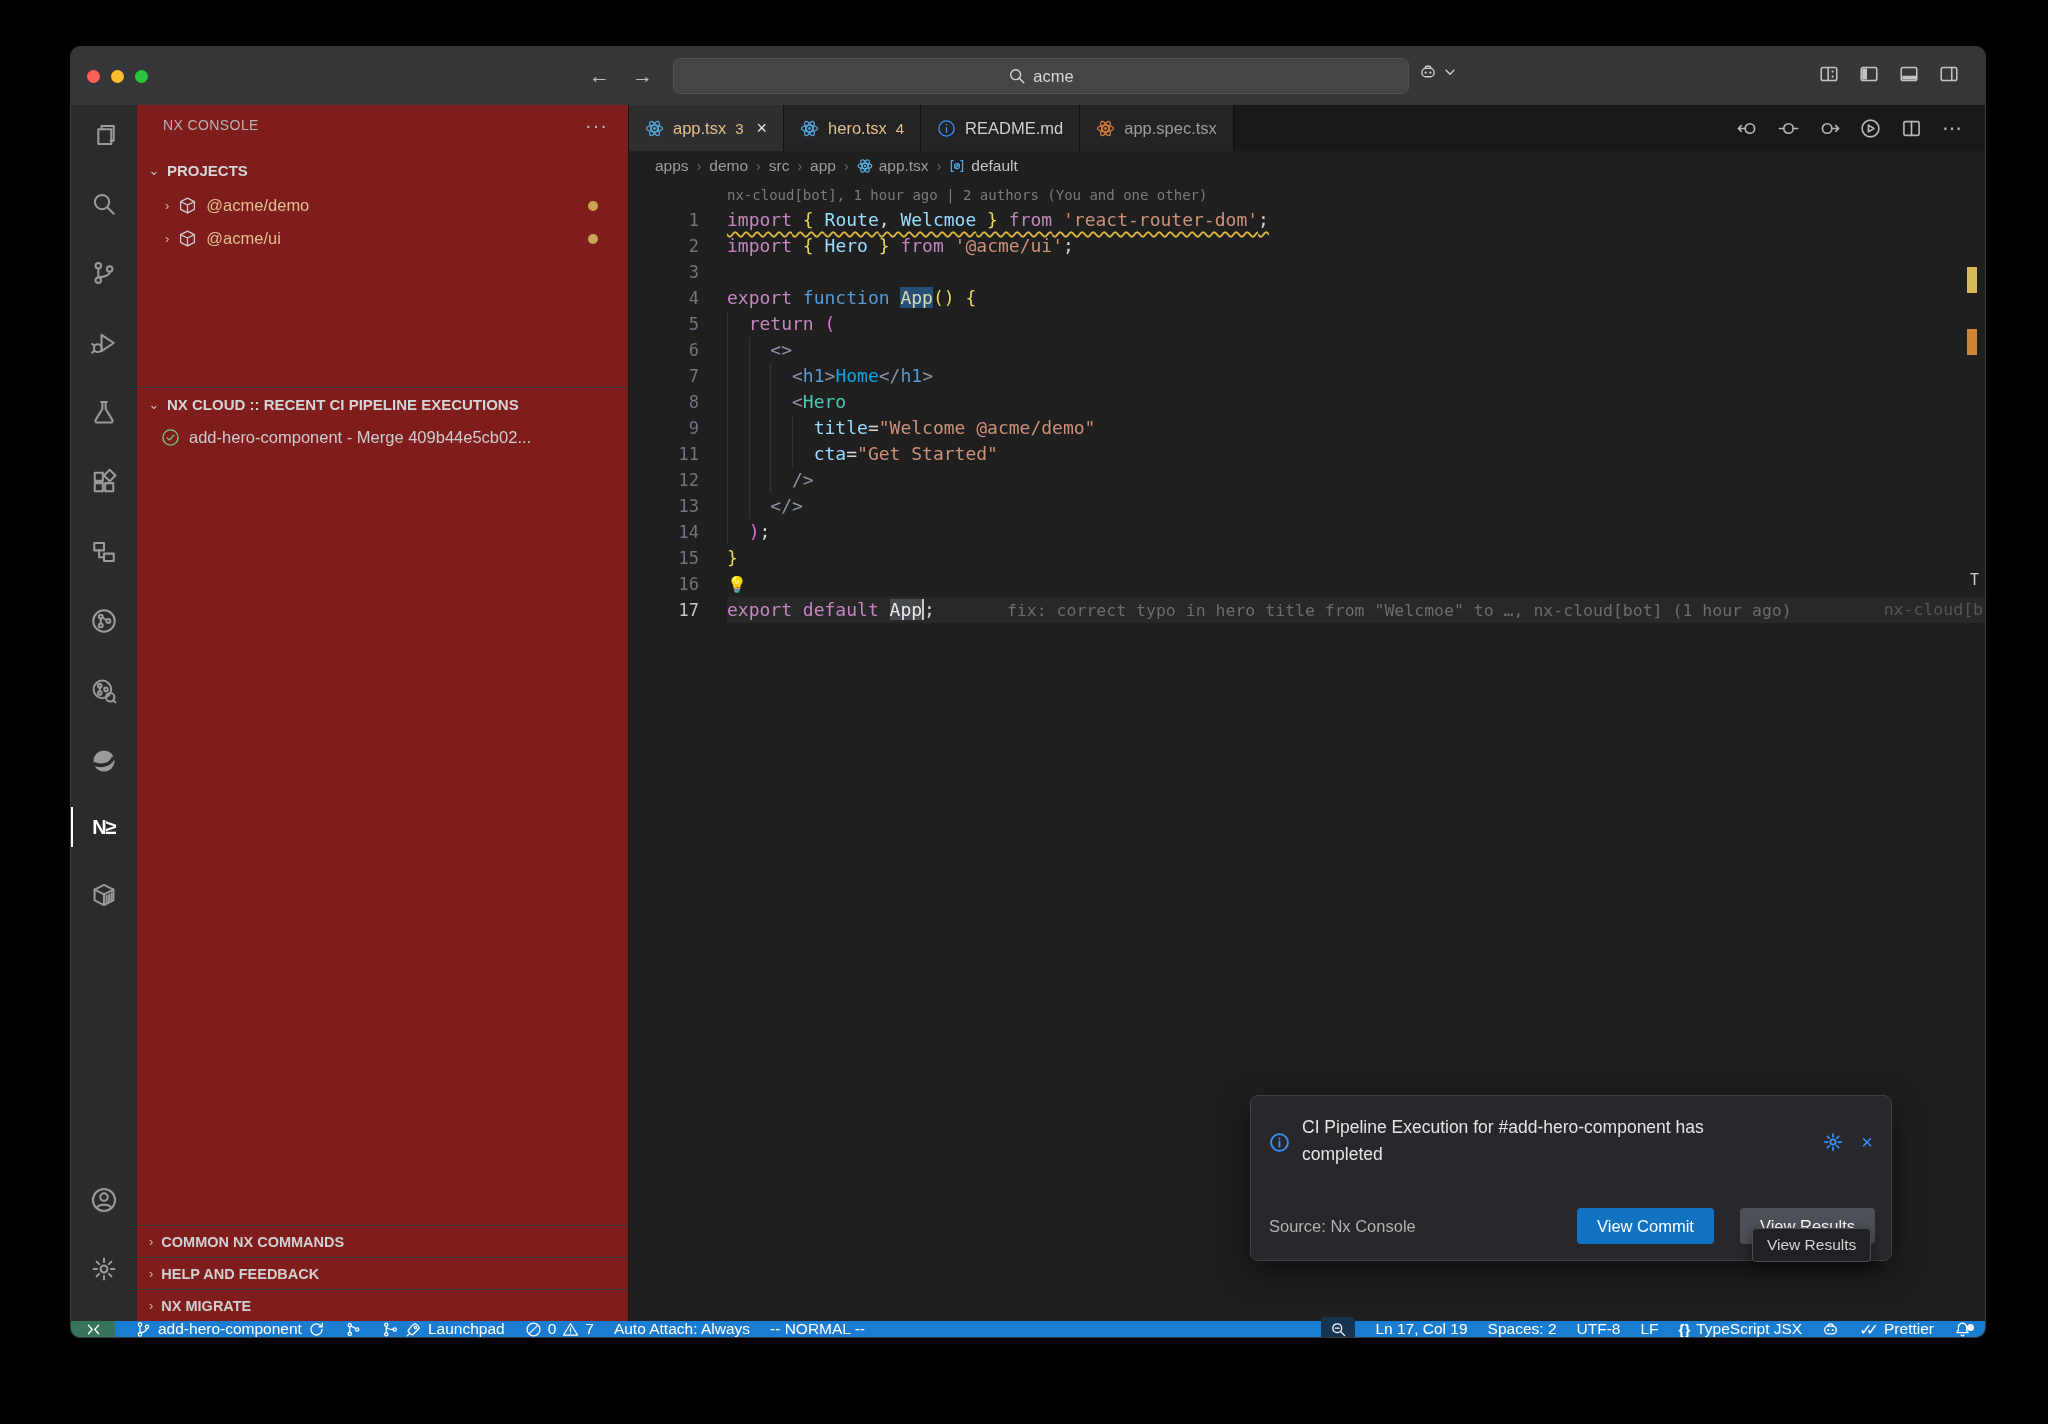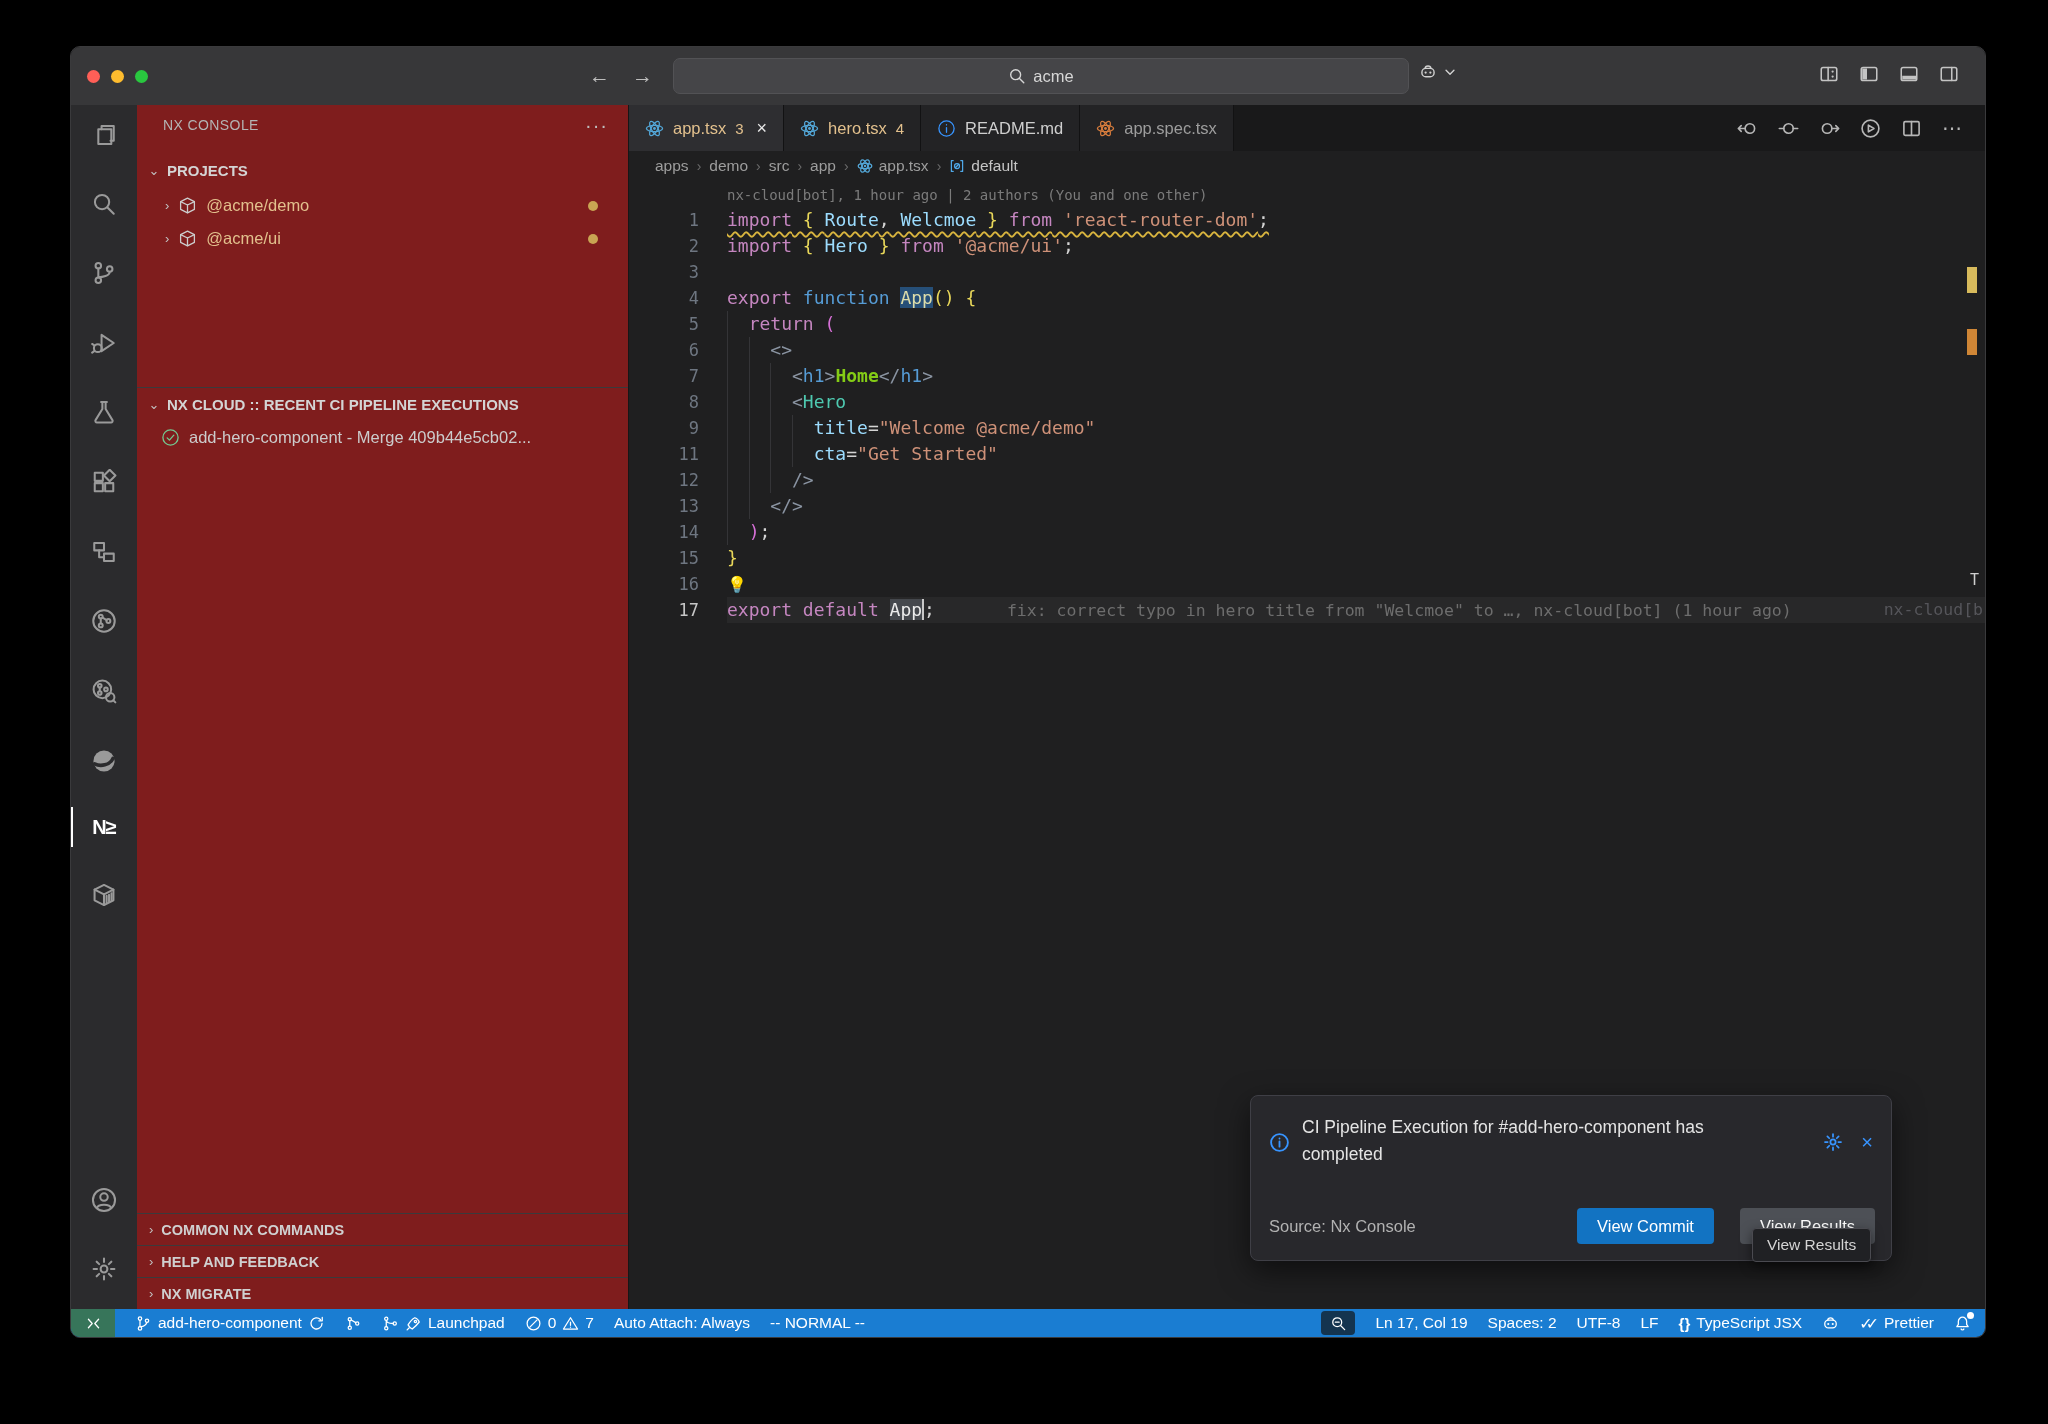--- a/index.html
+++ b/index.html
@@ -95,21 +95,21 @@
     height:20px; line-height:20px; }
   .code-line { display:flex; height:26px; line-height:26px; font-size:18px; position:relative; }
   .gutter { width:70px; flex:none; text-align:right; color:#6e7681; font-size:17px; }
   .code-line.current .gutter { color:#c6c6c6; }
   .line-content { margin-left:28px; white-space:pre; flex:1; position:relative; }
   .code-line.current .line-content { background:rgba(255,255,255,.045); }
   .ig { display:inline-block; width:2ch; border-left:1px solid #343437; height:26px;
     vertical-align:top; }
   .kw{color:#c586c0;} .kw2{color:#569cd6;} .vr{color:#9cdcfe;} .st{color:#ce9178;}
   .pn{color:#d4d4d4;} .br1{color:#e8d75a;} .br2{color:#d670d6;} .ag{color:#8a94a2;}
-  .tg{color:#569cd6;} .cp{color:#4ec9b0;} .tx{color:#84cc16;font-weight:bold;} .at{color:#9cdcfe;}
+  .tg{color:#569cd6;} .cp{color:#4ec9b0;} .tx{color:#0ea5e9;font-weight:normal;} .at{color:#9cdcfe;}
   .fnsel{color:#dcdcaa;background:#264f78;} .fnhl{color:#ececec;background:#45484d;}
   .sq { text-decoration:underline; text-decoration-style:wavy; text-decoration-color:#d8b43e;
     text-decoration-thickness:1.5px; text-underline-offset:5px; }
   .cursor { display:inline-block; width:2px; height:21px; background:#c8c8c8;
     vertical-align:-4px; }
   .bulb { font-size:16px; }
   .inline-blame { color:#6d6d6d; margin-left:72px; font-size:16.5px; }
   .edge-text { position:absolute; right:2px; color:#55555a; font-size:16.5px; }
   .ov-mark { position:absolute; right:8px; width:10px; height:26px; }
   .mm-artifact { position:absolute; right:6px; color:#cfcfcf; font-size:15px;
@@ -132,21 +132,21 @@
   .btn { height:36px; padding:0 20px; display:flex; align-items:center; font-size:16.5px;
     color:#fff; border-radius:4px; }
   .btn.primary { background:#1273c2; }
   .btn.secondary { background:#4d5056; }
   .tooltip { position:absolute; left:1752px; top:1228px; height:34px; padding:0 14px;
     display:flex; align-items:center; background:#202124; border:1px solid #4a4a50;
     border-radius:4px; color:#d4d4d4; font-size:15.5px; z-index:40;
     box-shadow:0 4px 12px rgba(0,0,0,.5); }
 
   
-  .statusbar { height:28px; background:#1a7dd2; flex:none; display:flex;
+  .statusbar { height:16px; background:#1a7dd2; flex:none; display:flex;
     align-items:center; color:#fff; font-size:15.5px; }
   .sb-left { display:flex; align-items:center; gap:20px; height:100%; }
   .sb-right { margin-left:auto; display:flex; align-items:center; gap:20px;
     padding-right:14px; height:100%; }
   .sb-item { display:flex; align-items:center; gap:6px; height:100%; position:relative; }
   .sb-item svg { width:17px; height:17px; stroke:currentColor; fill:none;
     stroke-width:1.2; stroke-linecap:round; stroke-linejoin:round; }
   .chip-green { background:#37755a; width:44px; justify-content:center; }
   .chip-dark { background:#14344f; border-radius:4px; width:34px; height:24px;
     justify-content:center; }

